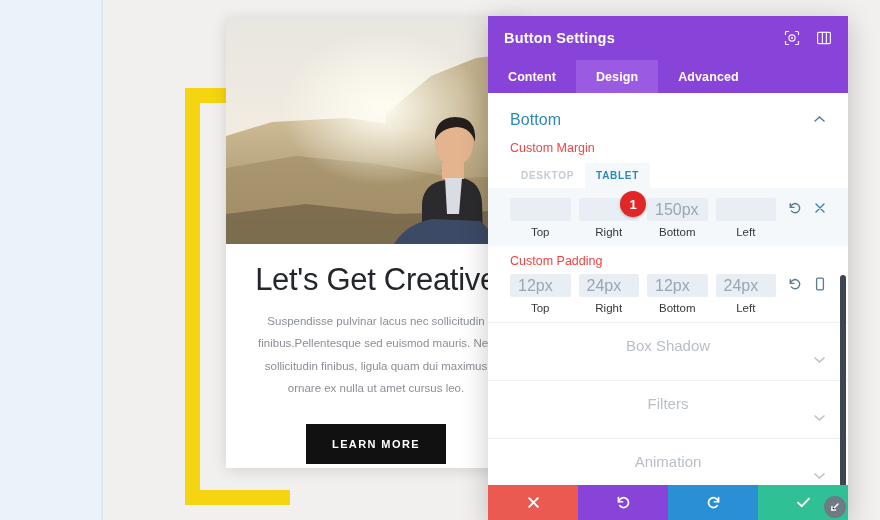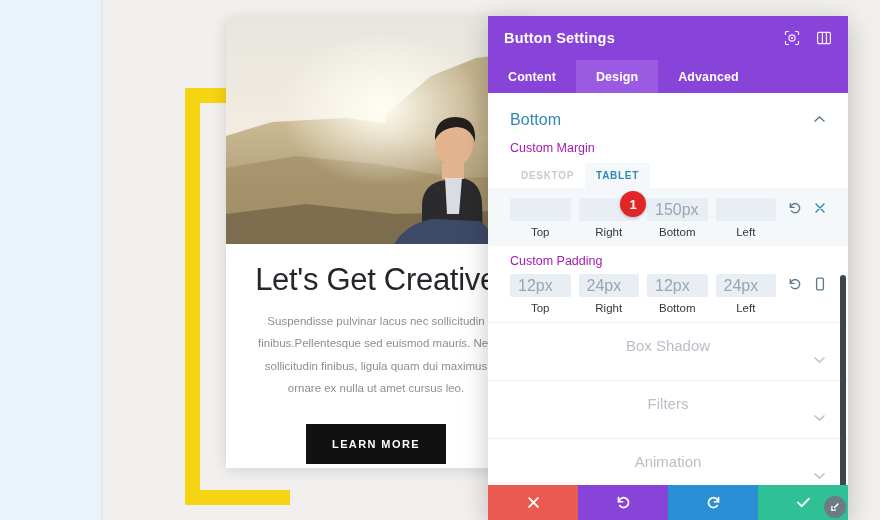--- a/index.html
+++ b/index.html
@@ -70,21 +70,21 @@
   .m-tab.active { background:#9b5ae2; }
 
   .m-body { flex:1 1 auto; overflow:hidden; position:relative; background:#fff; }
 
   .sec-head {
     display:flex; align-items:center; padding:18px 22px 4px 22px; cursor:pointer;
   }
   .sec-head .label { font-size:16px; color:#2c8ab5; font-weight:400; letter-spacing:.1px; }
   .sec-head .chev { margin-left:auto; color:#5b7a8c; font-size:11px; }
 
-  .fld-label { padding:8px 22px 2px 22px; font-size:12.5px; color:#a21caf; }
+  .fld-label { padding:8px 22px 2px 22px; font-size:12.5px; color:#ef4444; }
 
   .dev-tabs { display:flex; padding:6px 22px 0 22px; gap:0; }
   .dev-tab {
     font-size:10px; font-weight:700; letter-spacing:.7px; padding:7px 11px;
     color:#c5cbd2; cursor:pointer; background:transparent; border:0; font-family:inherit;
   }
   .dev-tab.active { color:#2c8ab5; background:#f4f8fb; }
 
   .spacing-row {
     background:#f4f8fb; padding:10px 22px 8px 22px;

